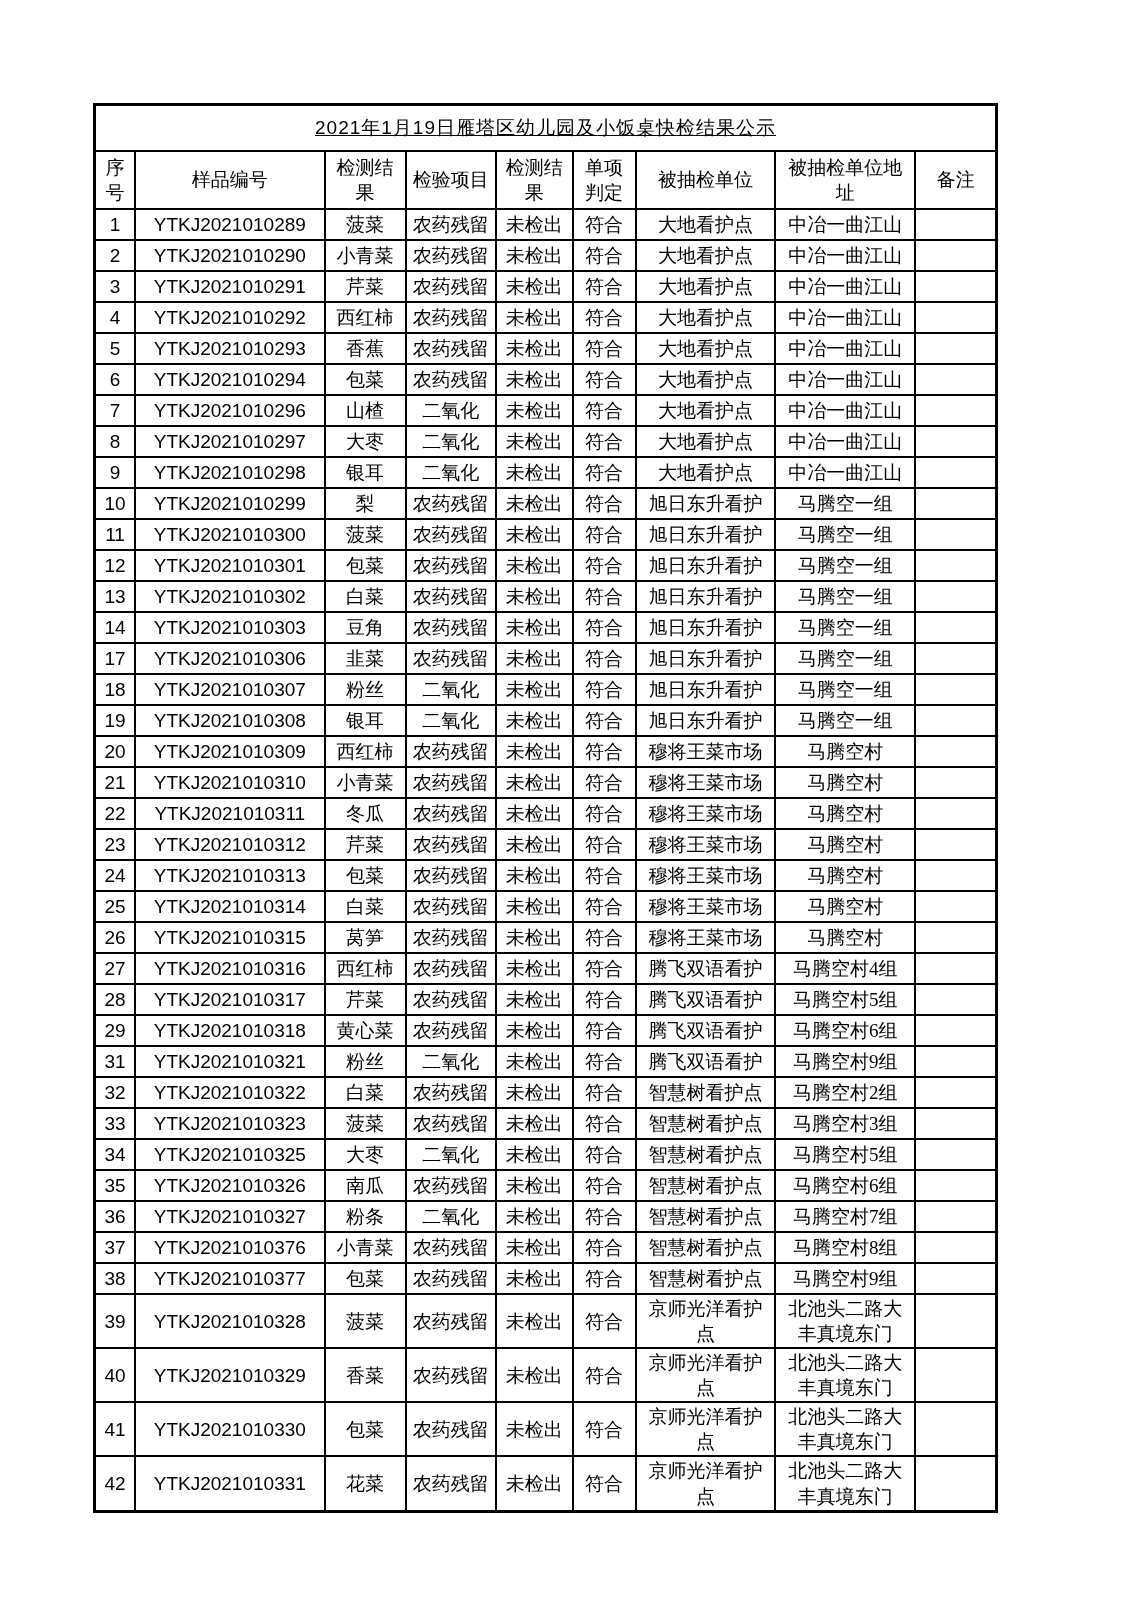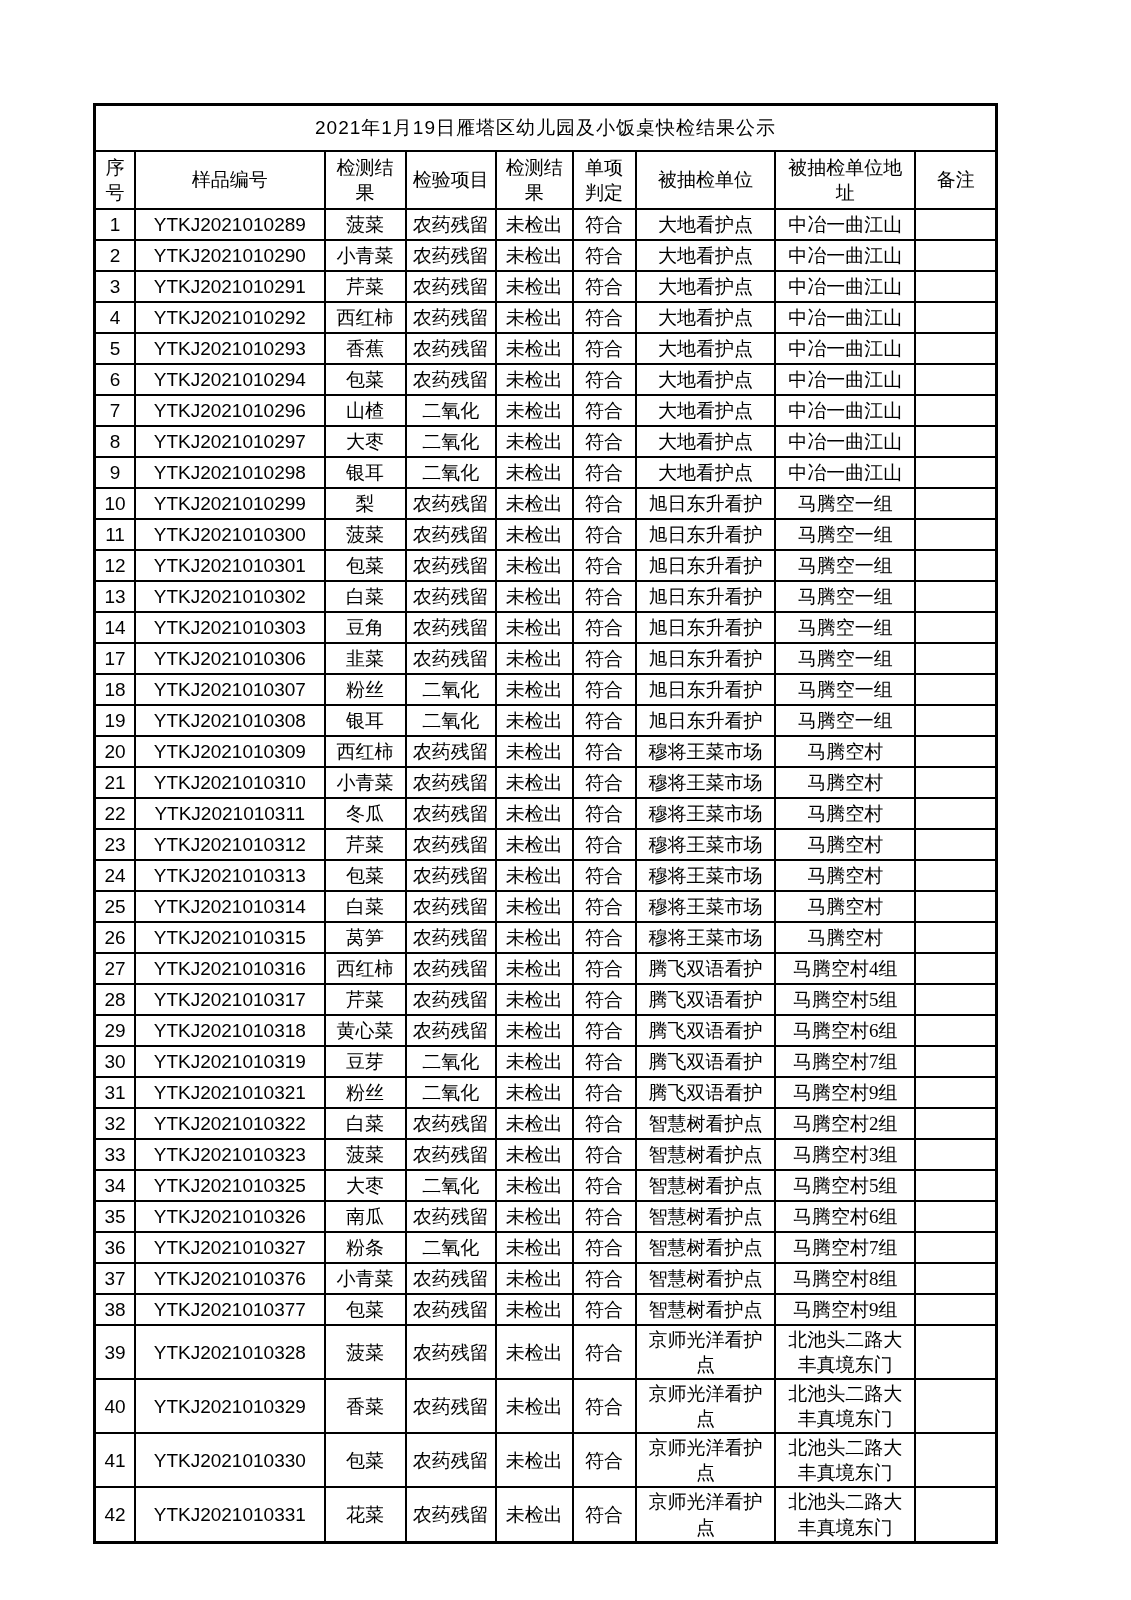--- a/index.html
+++ b/index.html
@@ -39,20 +39,21 @@
     word-break: break-all;
     overflow: hidden;
   }
   .title-cell {
     font-family: "Liberation Sans", "DejaVu Sans", sans-serif;
     font-size: 32px;
     font-weight: bold;
     letter-spacing: 1px;
     height: 42px;
     padding: 1px 2px;
+    text-decoration: underline;
   }
   tr.header-row th {
     height: 54px;
     font-size: 19px;
   }
   tbody td {
     height: 27px;
   }
   
   td.c0, td.c1 {
@@ -393,31 +394,20 @@
           <td class="c1">YTKJ2021010318</td>
           <td class="c2">黄心菜</td>
           <td class="c3">农药残留</td>
           <td class="c4">未检出</td>
           <td class="c5">符合</td>
           <td class="c6">腾飞双语看护</td>
           <td class="c7">马腾空村6组</td>
           <td class="c8"></td>
         </tr>
         <tr>
-          <td class="c0">30</td>
-          <td class="c1">YTKJ2021010319</td>
-          <td class="c2">豆芽</td>
-          <td class="c3">二氧化</td>
-          <td class="c4">未检出</td>
-          <td class="c5">符合</td>
-          <td class="c6">腾飞双语看护</td>
-          <td class="c7">马腾空村7组</td>
-          <td class="c8"></td>
-        </tr>
-        <tr>
           <td class="c0">31</td>
           <td class="c1">YTKJ2021010321</td>
           <td class="c2">粉丝</td>
           <td class="c3">二氧化</td>
           <td class="c4">未检出</td>
           <td class="c5">符合</td>
           <td class="c6">腾飞双语看护</td>
           <td class="c7">马腾空村9组</td>
           <td class="c8"></td>
         </tr>

